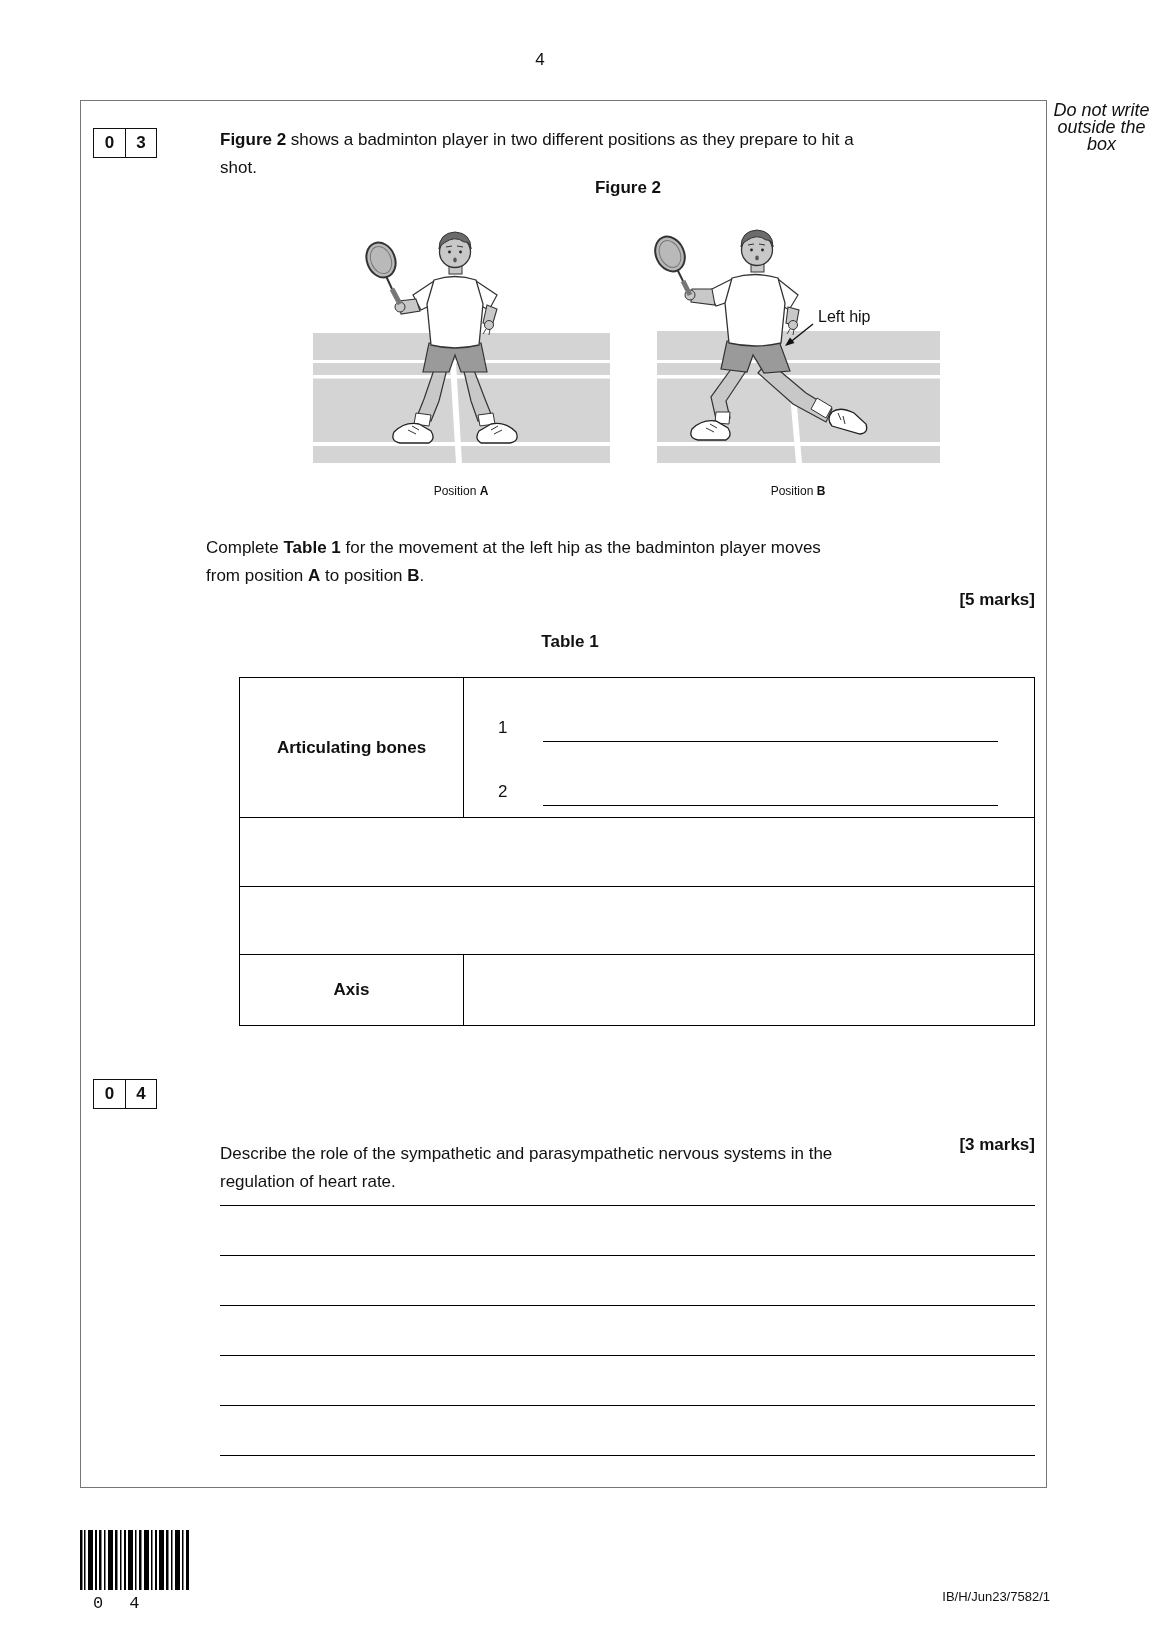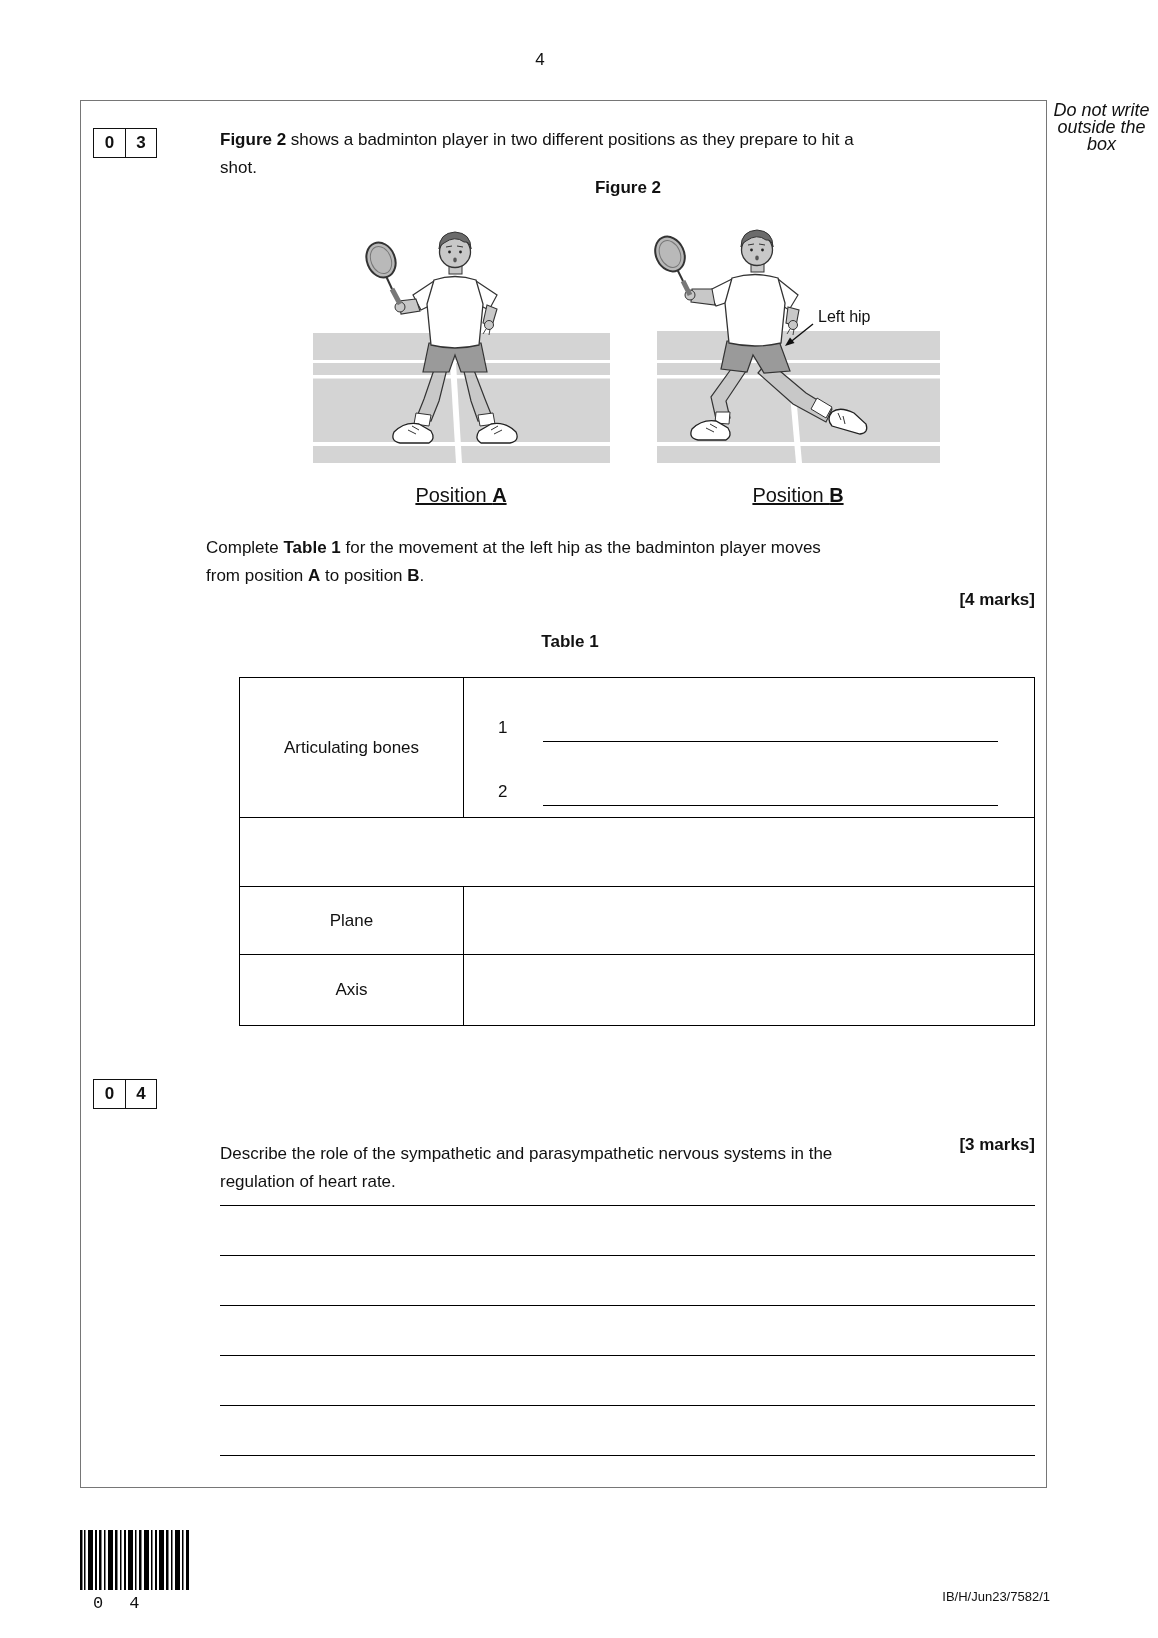--- a/index.html
+++ b/index.html
@@ -24,38 +24,38 @@
   .qnum-cell + .qnum-cell { border-left:1.8px solid #111; }
   .qnum-03 { left:93px; top:128px; }
   .qnum-04 { left:93px; top:1079px; }
 
   .body-text { font-size:17px; line-height:27.5px; }
   .q3-prompt { left:220px; top:126px; width:816px; }
   .figure-title { left:240px; top:178px; width:776px; text-align:center; font-size:17px; font-weight:bold; }
 
   .figure-svg { left:240px; top:205px; width:720px; height:300px; }
   .left-hip-label { left:818px; top:308px; font-size:16px; }
-  .pos-label { top:484px; width:220px; text-align:center; font-size:20px;text-decoration:underline; }
+  .pos-label { top:484px; width:220px; text-align:center; font-size:12px; }
   .pos-a { left:351px; }
   .pos-b { left:688px; }
 
   .instruction { left:206px; top:534px; width:816px; }
   .marks { font-size:17px; font-weight:bold; text-align:right; width:500px; left:535px; }
   .marks-4 { top:590px; }
   .marks-3 { top:1135px; }
 
   .table-title { left:370px; top:632px; width:400px; text-align:center; font-size:17px; font-weight:bold; }
 
   .tbl { left:239px; top:677px; width:796px; height:349px; border:1.9px solid #000;
          display:flex; flex-direction:column; }
   .tbl-row { position:relative; display:flex; }
   .tbl-row-borders { border-bottom:1.6px solid #000; }
   .row-bones { height:140px; } .row-joint { height:69px; } .row-plane { height:68px; } .row-axis { flex:1; }
   .tbl-lbl { width:224px; border-right:1.6px solid #000; display:flex; align-items:center;
-             justify-content:center; text-align:center; font-weight:normal; font-size:17px; padding:0 14px; }
+             justify-content:center; text-align:center; font-weight:bold; font-size:17px; padding:0 14px; }
   .tbl-val { position:relative; flex:1; }
   .bone-num { position:absolute; font-size:17px; left:34px; }
   .bone-num-1 { top:40px; } .bone-num-2 { top:104px; }
   .bone-line { position:absolute; left:79px; width:455px; height:0; border-top:1.5px solid #000; }
   .bone-line-1 { top:63px; } .bone-line-2 { top:127px; }
 
   .q4-prompt { left:220px; top:1140px; width:816px; }
 
   .answers { left:220px; top:1205px; width:815px; }
   .ans-line { height:50px; border-top:1.7px solid #000; }
@@ -190,39 +190,38 @@
     </g>
   </svg>
 
   <div class="abs left-hip-label">Left hip</div>
   <div class="abs pos-label pos-a"><span>Position </span><b>A</b></div>
   <div class="abs pos-label pos-b"><span>Position </span><b>B</b></div>
 
   <div class="abs body-text pre instruction"><span>Complete </span><b>Table 1</b><span> for the movement at the left hip as the badminton player moves
 from position </span><b>A</b><span> to position </span><b>B</b><span>.</span></div>
 
-  <div class="abs marks marks-4">[4 marks]</div>
+  <div class="abs marks marks-4">[5 marks]</div>
 
   <div class="abs table-title">Table 1</div>
 
   <div class="abs tbl">
     <div class="tbl-row tbl-row-borders row-bones">
       <div class="tbl-lbl">Articulating bones</div>
       <div class="tbl-val">
         <span class="bone-num bone-num-1">1</span>
         <div class="bone-line bone-line-1"></div>
         <span class="bone-num bone-num-2">2</span>
         <div class="bone-line bone-line-2"></div>
       </div>
     </div>
     <div class="tbl-row tbl-row-borders row-joint">
       <div class="tbl-val"></div>
     </div>
     <div class="tbl-row tbl-row-borders row-plane">
-      <div class="tbl-lbl">Plane</div>
       <div class="tbl-val"></div>
     </div>
     <div class="tbl-row row-axis">
       <div class="tbl-lbl">Axis</div>
       <div class="tbl-val"></div>
     </div>
   </div>
 
   <div class="abs qnum qnum-04">
     <div class="qnum-cell">0</div>

